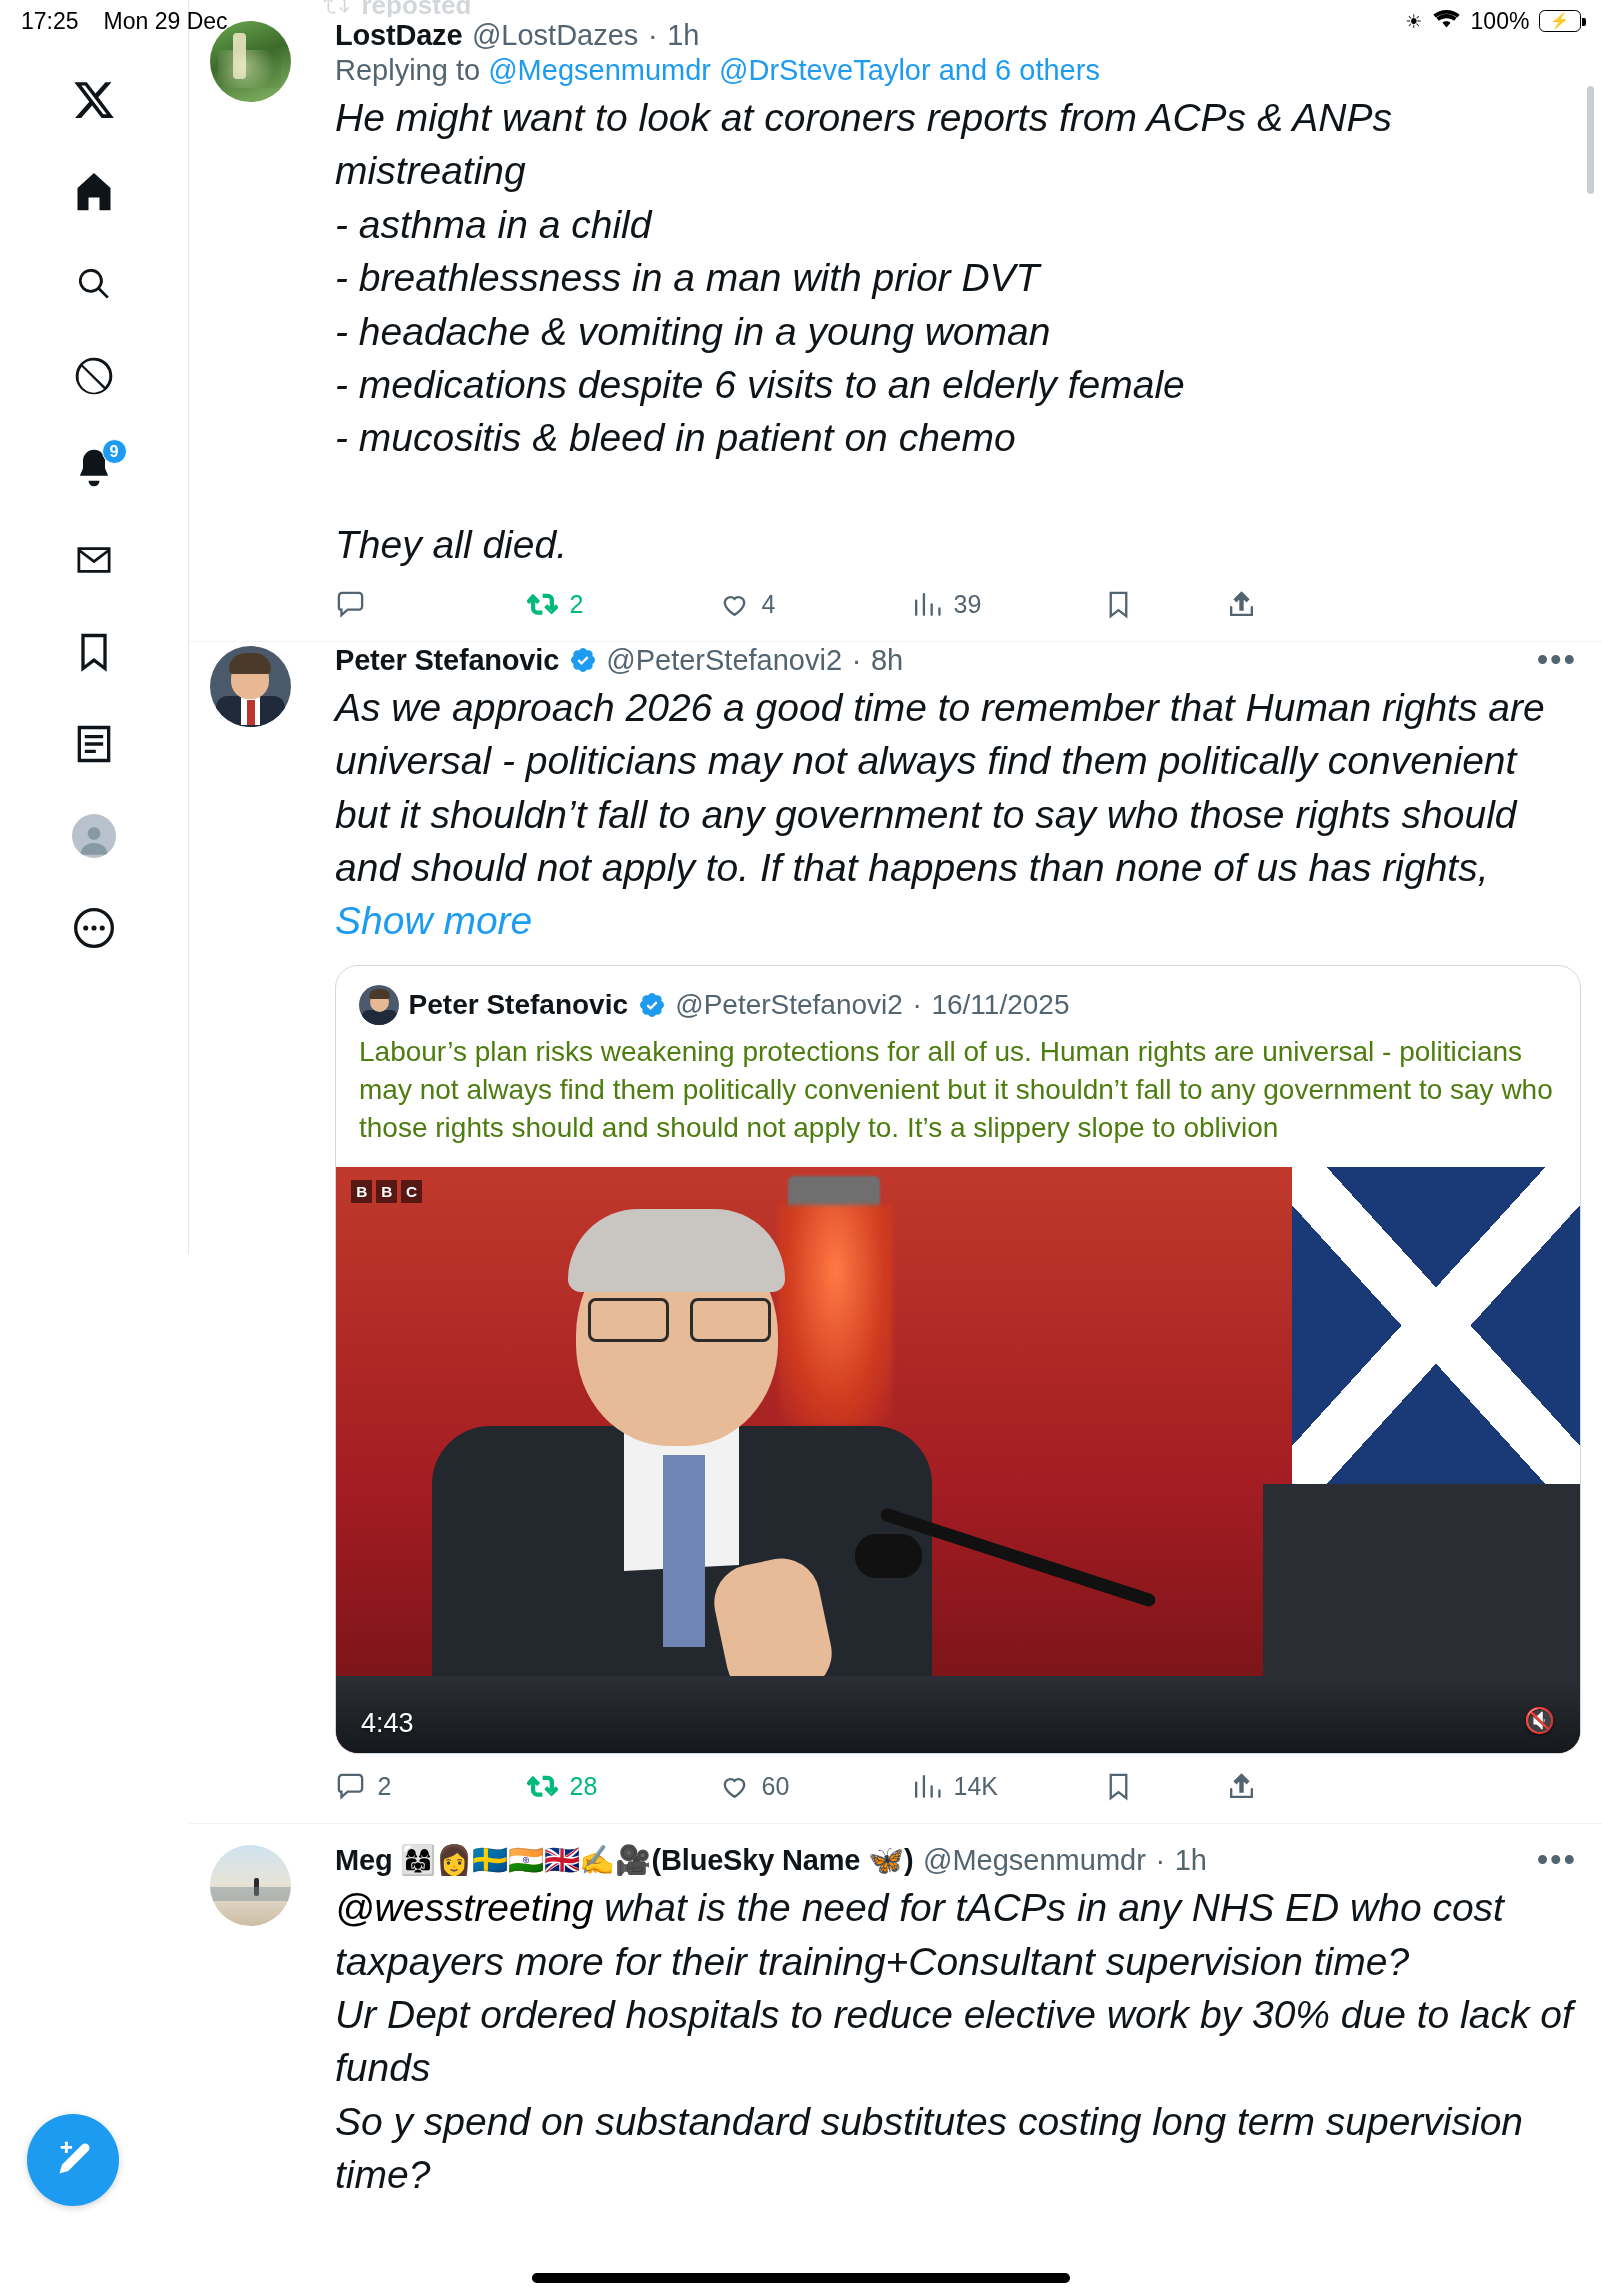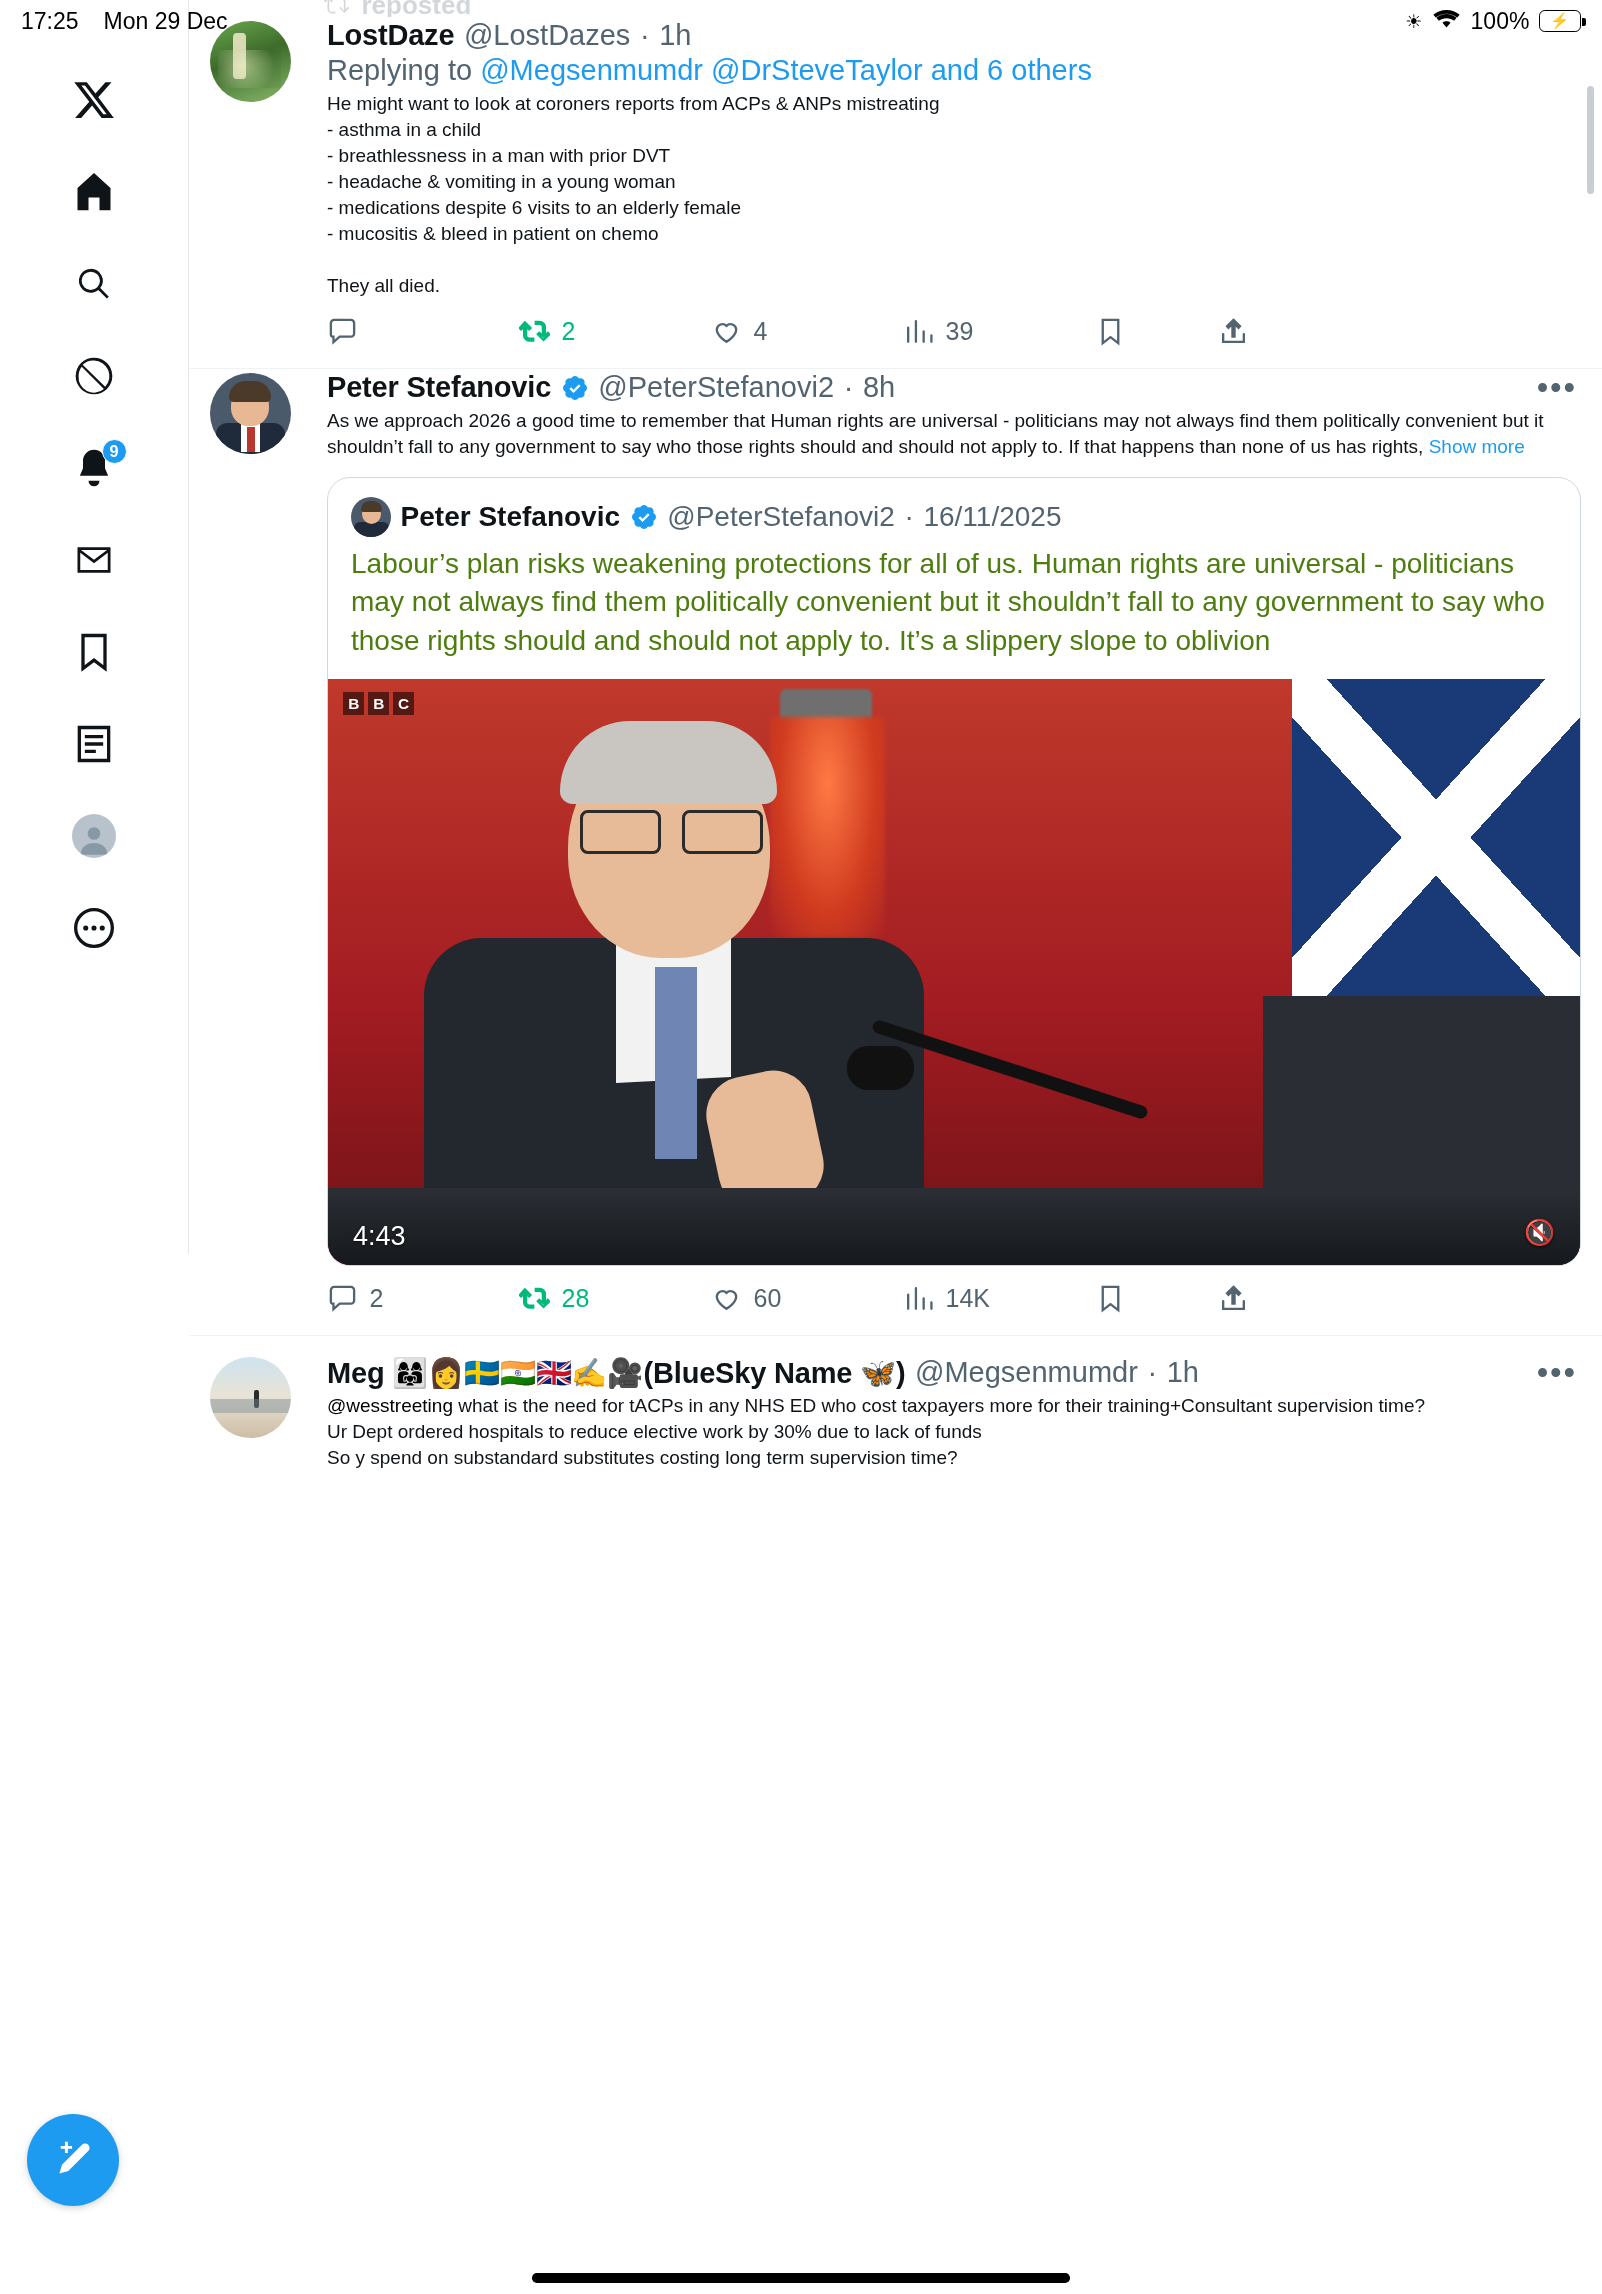--- a/index.html
+++ b/index.html
@@ -68,21 +68,21 @@
   .feed {
     position: absolute; left: 189px; top: 0; width: 1413px; height: 2294px;
     background: #fff; overflow: hidden;
   }
   .scrollbar {
     position: absolute; right: 7.7px; top: 86px; width: 7.7px; height: 108px;
     background: #c9ced2; border-radius: 3.8px; z-index: 35;
   }
 
   .tweet { position: relative; padding: 0 21px 0 21px; border-bottom: 1px solid #eff3f4; }
-  .tweet-inner { display: flex; gap: 4px; }
+  .tweet-inner { display: flex; gap: 12px; }
   .avatar-col { width: 113px; flex: 0 0 113px; padding-top: 3.8px; }
   .pfp { width: 81px; height: 81px; border-radius: 50%; overflow: hidden; position: relative; }
   .pfp-trees { background: linear-gradient(160deg,#6aa84f 0%,#3d6b2b 45%,#89b96a 100%); }
   .pfp-trees::before {
     content:""; position:absolute; left:23px; top:11.5px; width:13.4px; height:46px;
     background:#f2e9c9; border-radius:3.8px; opacity:.85;
   }
   .pfp-trees::after {
     content:""; position:absolute; left:7.7px; top:29px; width:63px; height:38px;
     background:radial-gradient(circle at 40% 40%, rgba(240,245,200,.55), rgba(40,80,30,.1) 70%);
@@ -114,21 +114,21 @@
   .name-row { display: flex; align-items: center; gap: 9.6px; flex-wrap: wrap; }
   .dispname { font-size: 29px; font-weight: 700; color: #0f1419; letter-spacing: -0.2px; }
   .handle, .dot, .time { font-size: 29px; color: #536471; }
   .verified svg { width: 28px; height: 28px; display:block; }
   .more-dots {
     position: absolute; right: 25px; color: #536471; font-size: 33px; line-height: .6; letter-spacing: 1.9px;
   }
   .reply-to { font-size: 29px; color: #536471; margin-top: 1.9px; }
   .reply-to .mention { color: #1d9bf0; }
   .tweet-text {
-    font-size: 19px; line-height: 1.37; color: #0f1419; margin-top: 3.8px; white-space: pre-wrap;
+    font-size: 39px; line-height: 1.37; color: #0f1419; margin-top: 3.8px; white-space: pre-wrap; font-style: italic;
   }
   .showmore { color: #1d9bf0; }
   .mention { color: #000000; }
 
   
   .actions { display: flex; align-items: center; margin-top: 17.3px; padding-bottom: 21px; padding-right: 38px; }
   .act { display: flex; align-items: center; gap: 11.5px; color: #536471; font-size: 25px; }
   .act svg { width: 31px; height: 31px; fill: none; stroke: #536471; stroke-width: 1.8; }
   .act.rt svg { stroke: #00ba7c; }
   .act.rt span { color: #00ba7c; }

